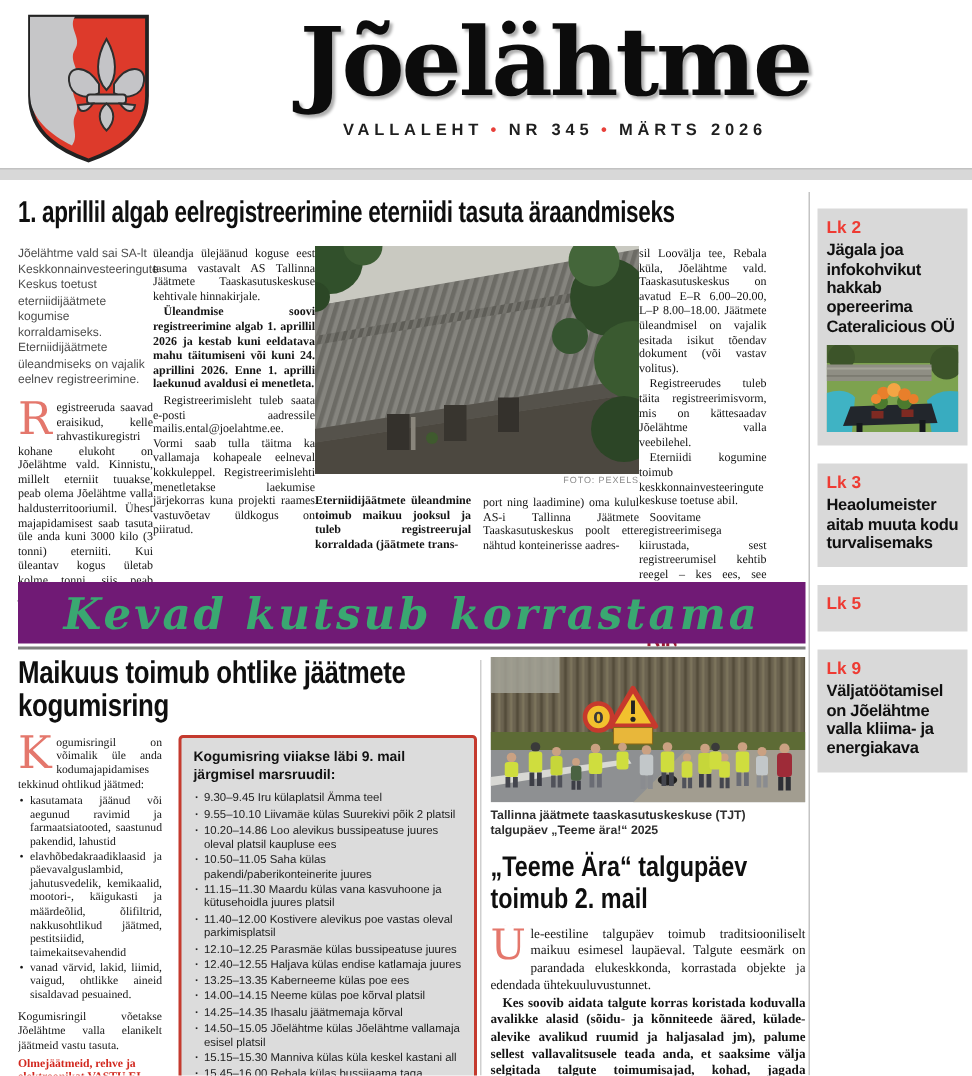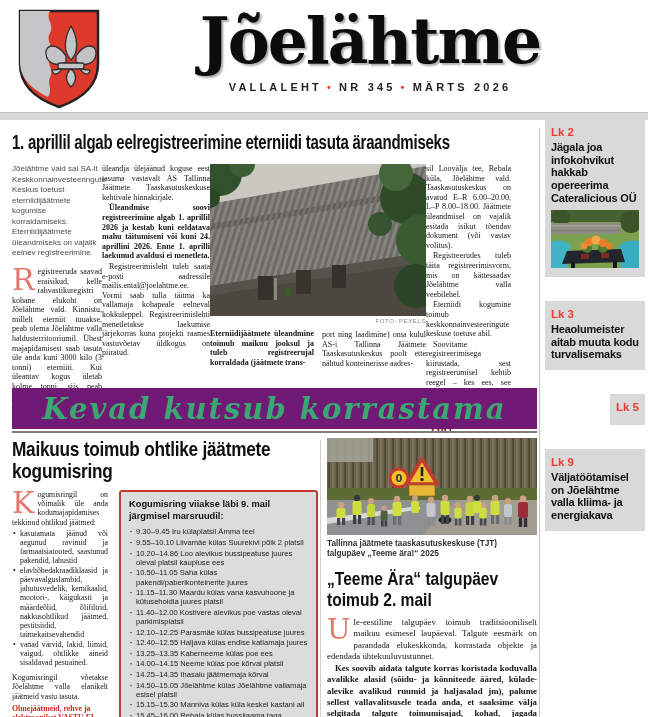--- a/index.html
+++ b/index.html
@@ -76,22 +76,22 @@
   .a3-cap { font-size:8.2px; font-weight:bold; line-height:1.25; color:#2e2e2e; margin:4px 0 8px; }
   #a3 h2 { font-size:19px; line-height:1.12; font-weight:bold; width:256px;
            transform:scaleX(0.82); transform-origin:0 0; color:#0f0f0f; }
   .a3-body { margin-top:7px; height:106px; overflow:hidden; font-family:"Liberation Serif", serif;
              font-size:8.8px; line-height:1.28; text-align:justify; color:#141414; }
   .a3-body p + p { text-indent:8px; margin-top:1px; }
   .dropcap2 { float:left; font-family:"DejaVu Serif", serif; font-size:28px; line-height:23px;
               color:#e4776c; margin:1px 3px 0 0; }
 
   
-  #sidebar { position:absolute; left:545px; top:119px; width:100px;
-             display:flex; flex-direction:column; gap:24px;align-items:flex-end; }
+  #sidebar { position:absolute; left:545px; top:139px; width:100px;
+             display:flex; flex-direction:column; gap:12px; }
   .sb-box { background:#d9d9d9; padding:7px 6px 9px; }
   .sb-page { color:#ee3b33; font-weight:bold; font-size:11.5px; margin-bottom:3px; }
   .sb-title { font-weight:bold; font-size:11px; line-height:1.15; color:#101010;
               overflow-wrap:break-word; letter-spacing:-0.2px; }
   .sb-photo { width:88px; height:58px; margin-top:6px; overflow:hidden; }
 </style>
 </head>
 <body>
 
 <div class="crest">

